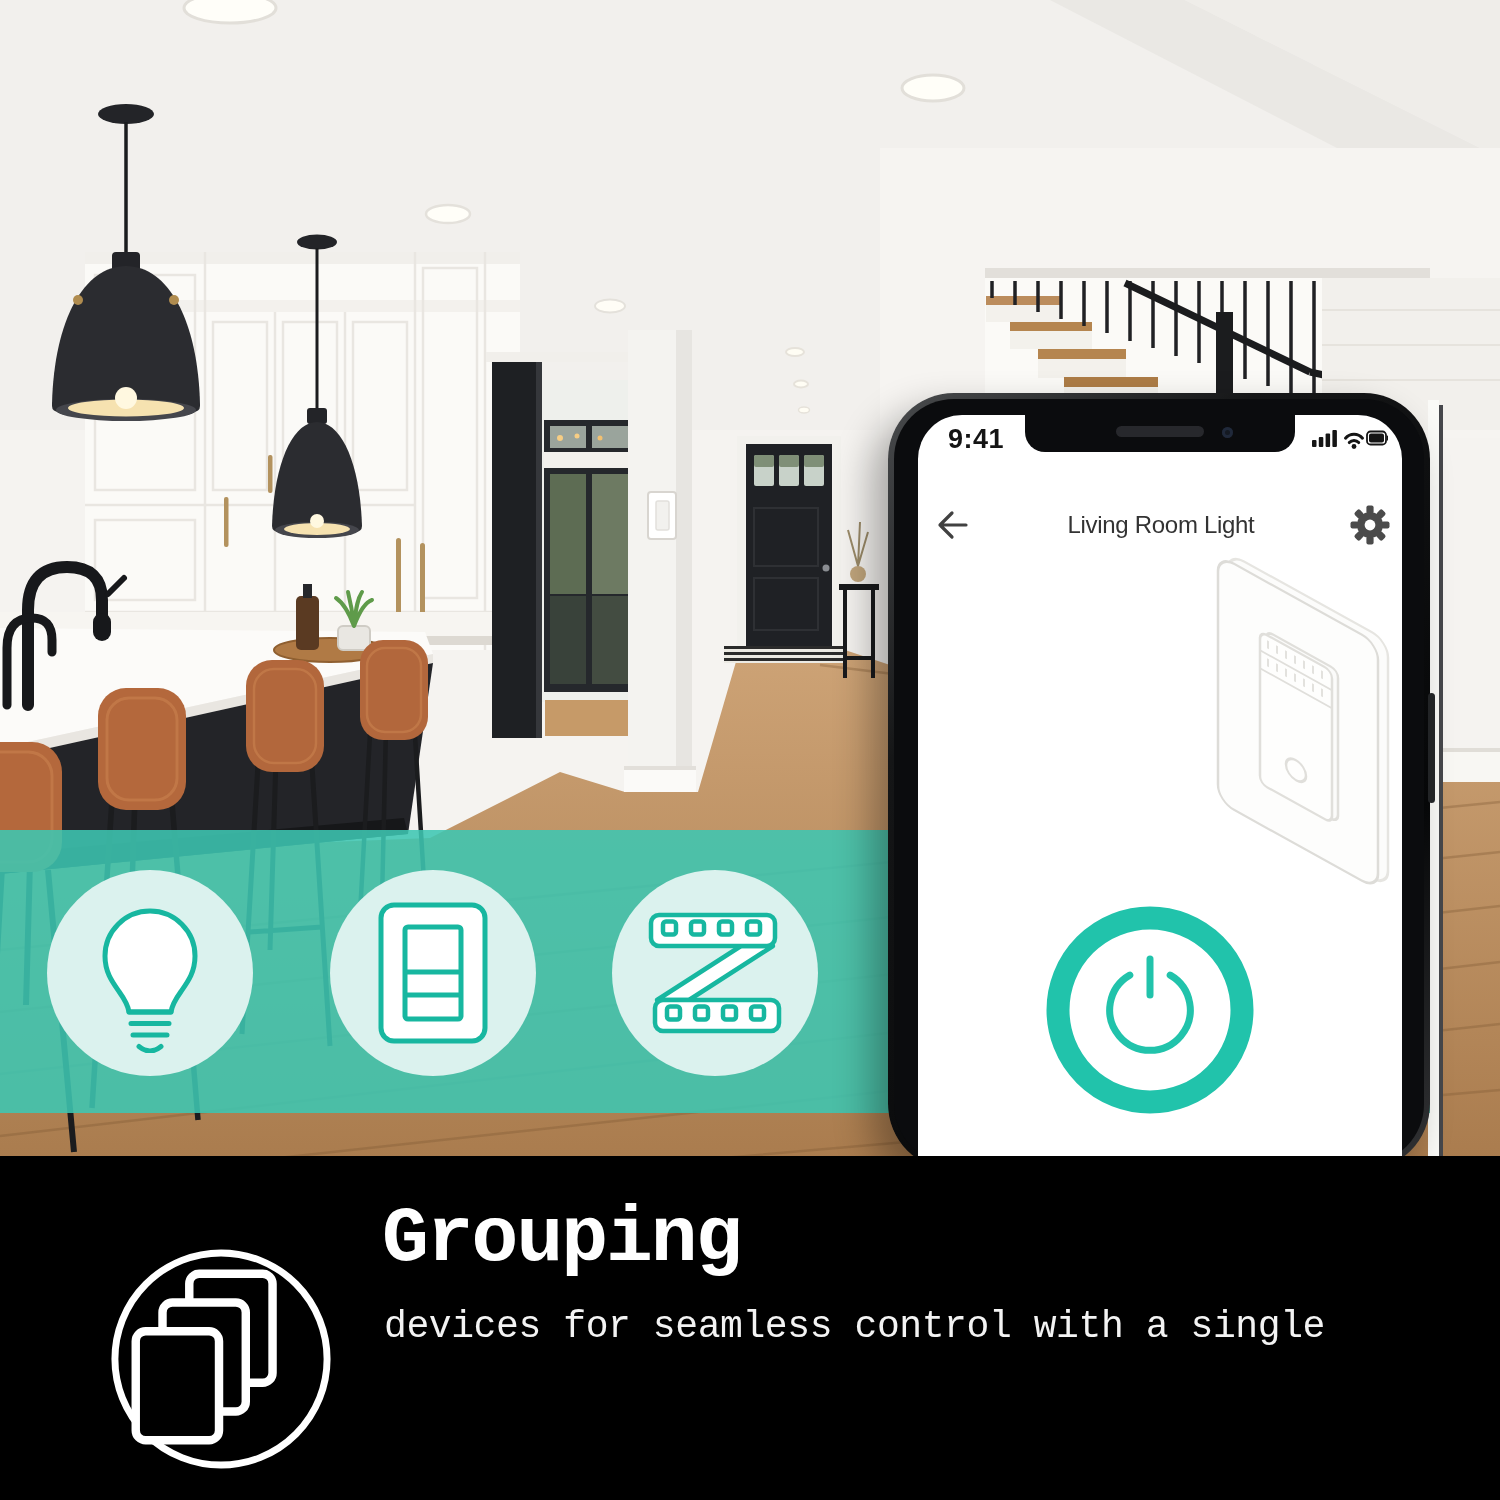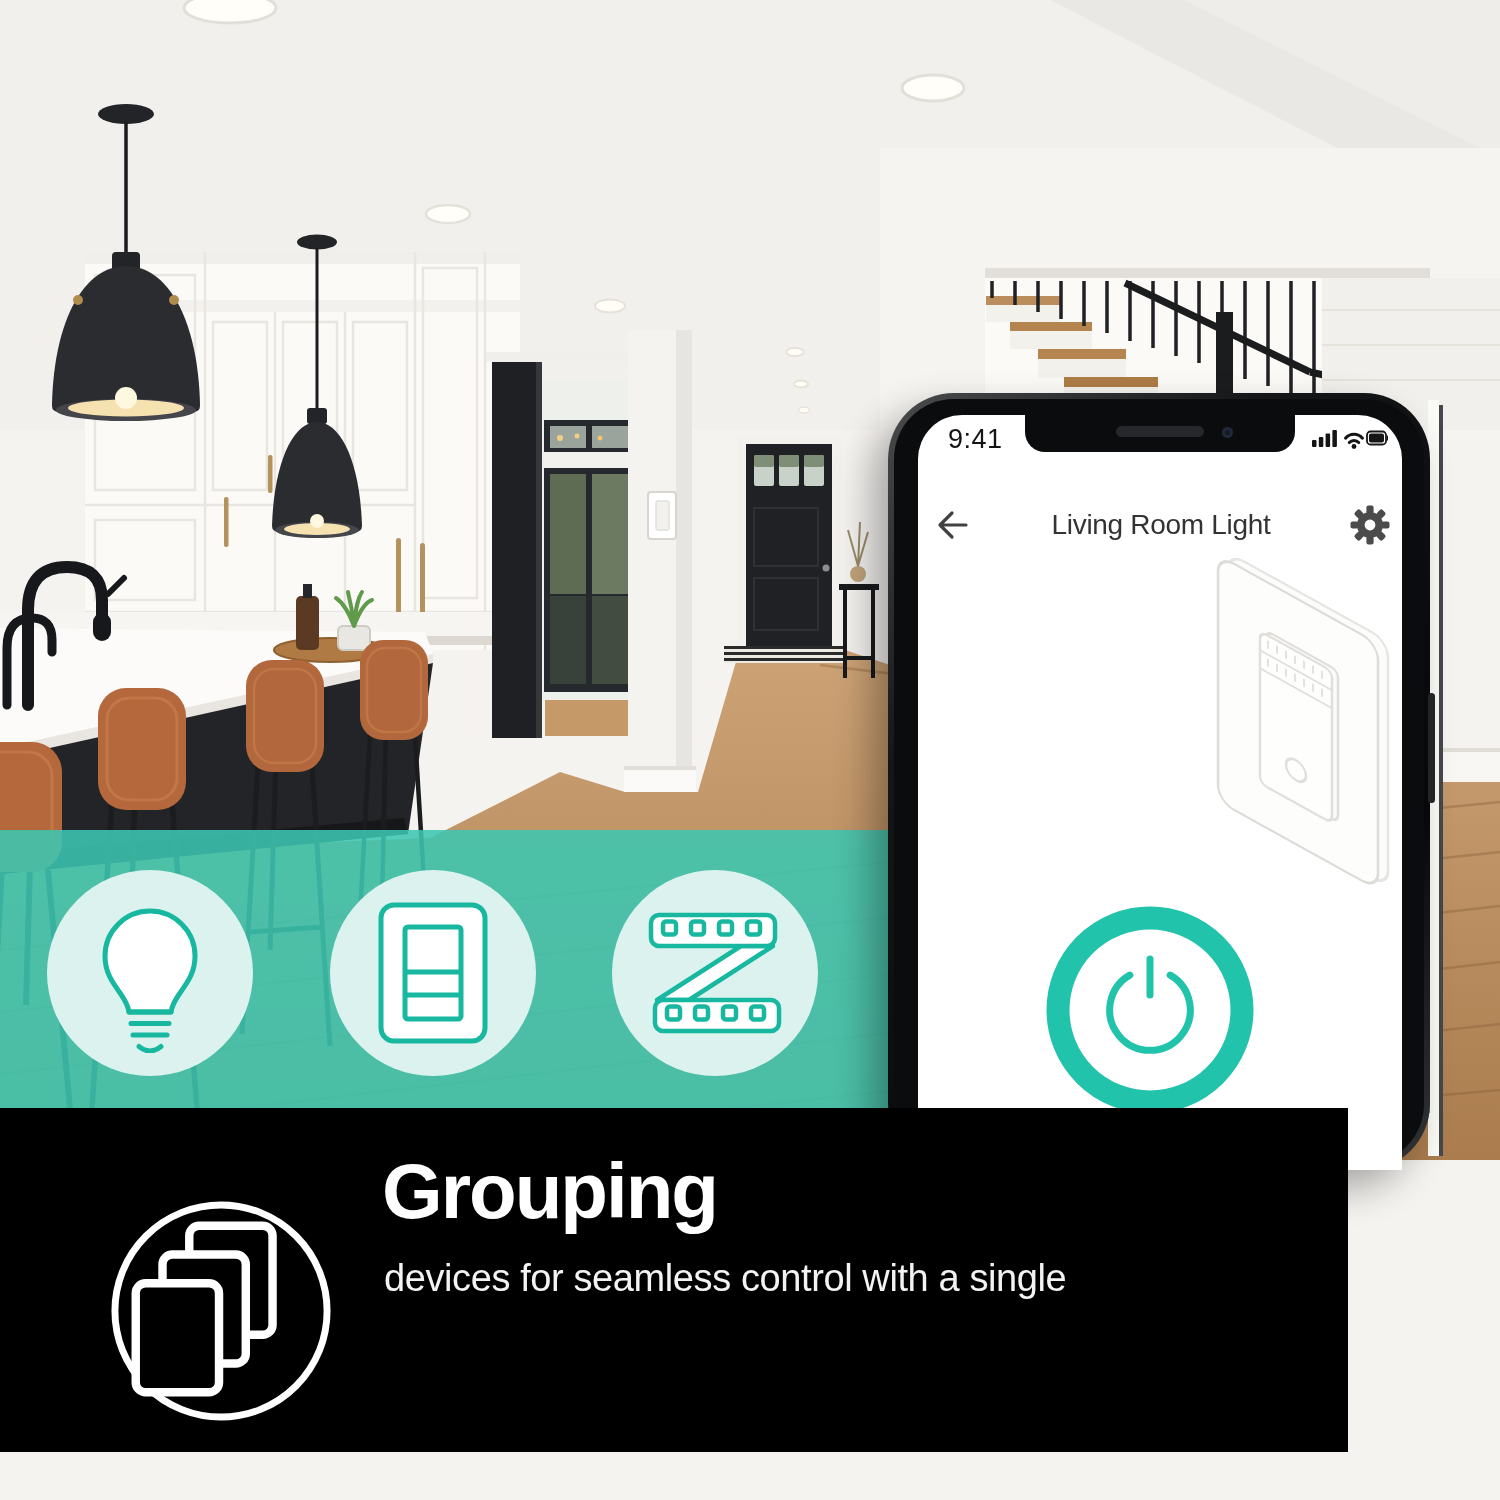--- a/index.html
+++ b/index.html
@@ -25,31 +25,31 @@
   .screen{position:absolute;left:30px;right:28px;top:22px;bottom:0;background:#fff;
           border-radius:44px 44px 0 0;overflow:hidden;}
   .notch{position:absolute;left:50%;transform:translateX(-50%);top:0;width:270px;height:37px;
          background:#0b0c0e;border-radius:0 0 20px 20px;}
   .speaker{position:absolute;left:50%;transform:translateX(-50%);top:11px;width:88px;height:11px;
            border-radius:6px;background:#27282c;}
   .camera{position:absolute;left:50%;margin-left:62px;top:12px;width:11px;height:11px;border-radius:50%;
           background:#151a22;box-shadow:inset 0 0 0 3px #20293a;}
   .statusbar{position:absolute;top:8px;left:30px;right:14px;height:32px;
              display:flex;justify-content:space-between;align-items:center;}
-  .time{font-size:27px;font-weight:400;color:#141414;letter-spacing:.5px;}
+  .time{font-size:27px;font-weight:700;color:#141414;letter-spacing:.5px;}
   .navbar{position:absolute;top:86px;left:0;right:0;height:48px;display:flex;align-items:center;
           padding:0 12px 0 14px;}
-  .nav-title{flex:1;text-align:center;font-size:28px;color:#333;letter-spacing:-.3px;}
+  .nav-title{flex:1;text-align:center;font-size:24px;color:#333;letter-spacing:-.3px;}
   .switch-illu{position:absolute;left:300px;top:140px;overflow:visible;}
   .power-btn{position:absolute;left:122px;top:485px;cursor:pointer;}
   .ringStroke{stroke:var(--accent_teal,#21c3ab);}
   .glyphStroke{stroke:var(--accent_teal,#21c3ab);}
 
   
-  .footer{position:absolute;left:0;top:1108px;width:1348px;height:344px;background:var(--footer_bg,#000);}
+  .footer{position:absolute;left:0;top:1156px;width:1500px;height:344px;background:var(--footer_bg,#000);font-family:Liberation Mono, monospace;}
   .grouping-icon{position:absolute;left:106px;top:88px;}
   .footer-heading{position:absolute;left:382px;top:44px;margin:0;font-size:78px;line-height:78px;
                   font-weight:700;color:var(--footer_heading,#fff);letter-spacing:-2px;}
   .footer-body{position:absolute;left:384px;top:140px;font-size:38px;line-height:61px;
                color:var(--footer_body,#f3f3f3);letter-spacing:-.4px;}
 </style>
 </head>
 <body>
 
 <div class="canvas">

